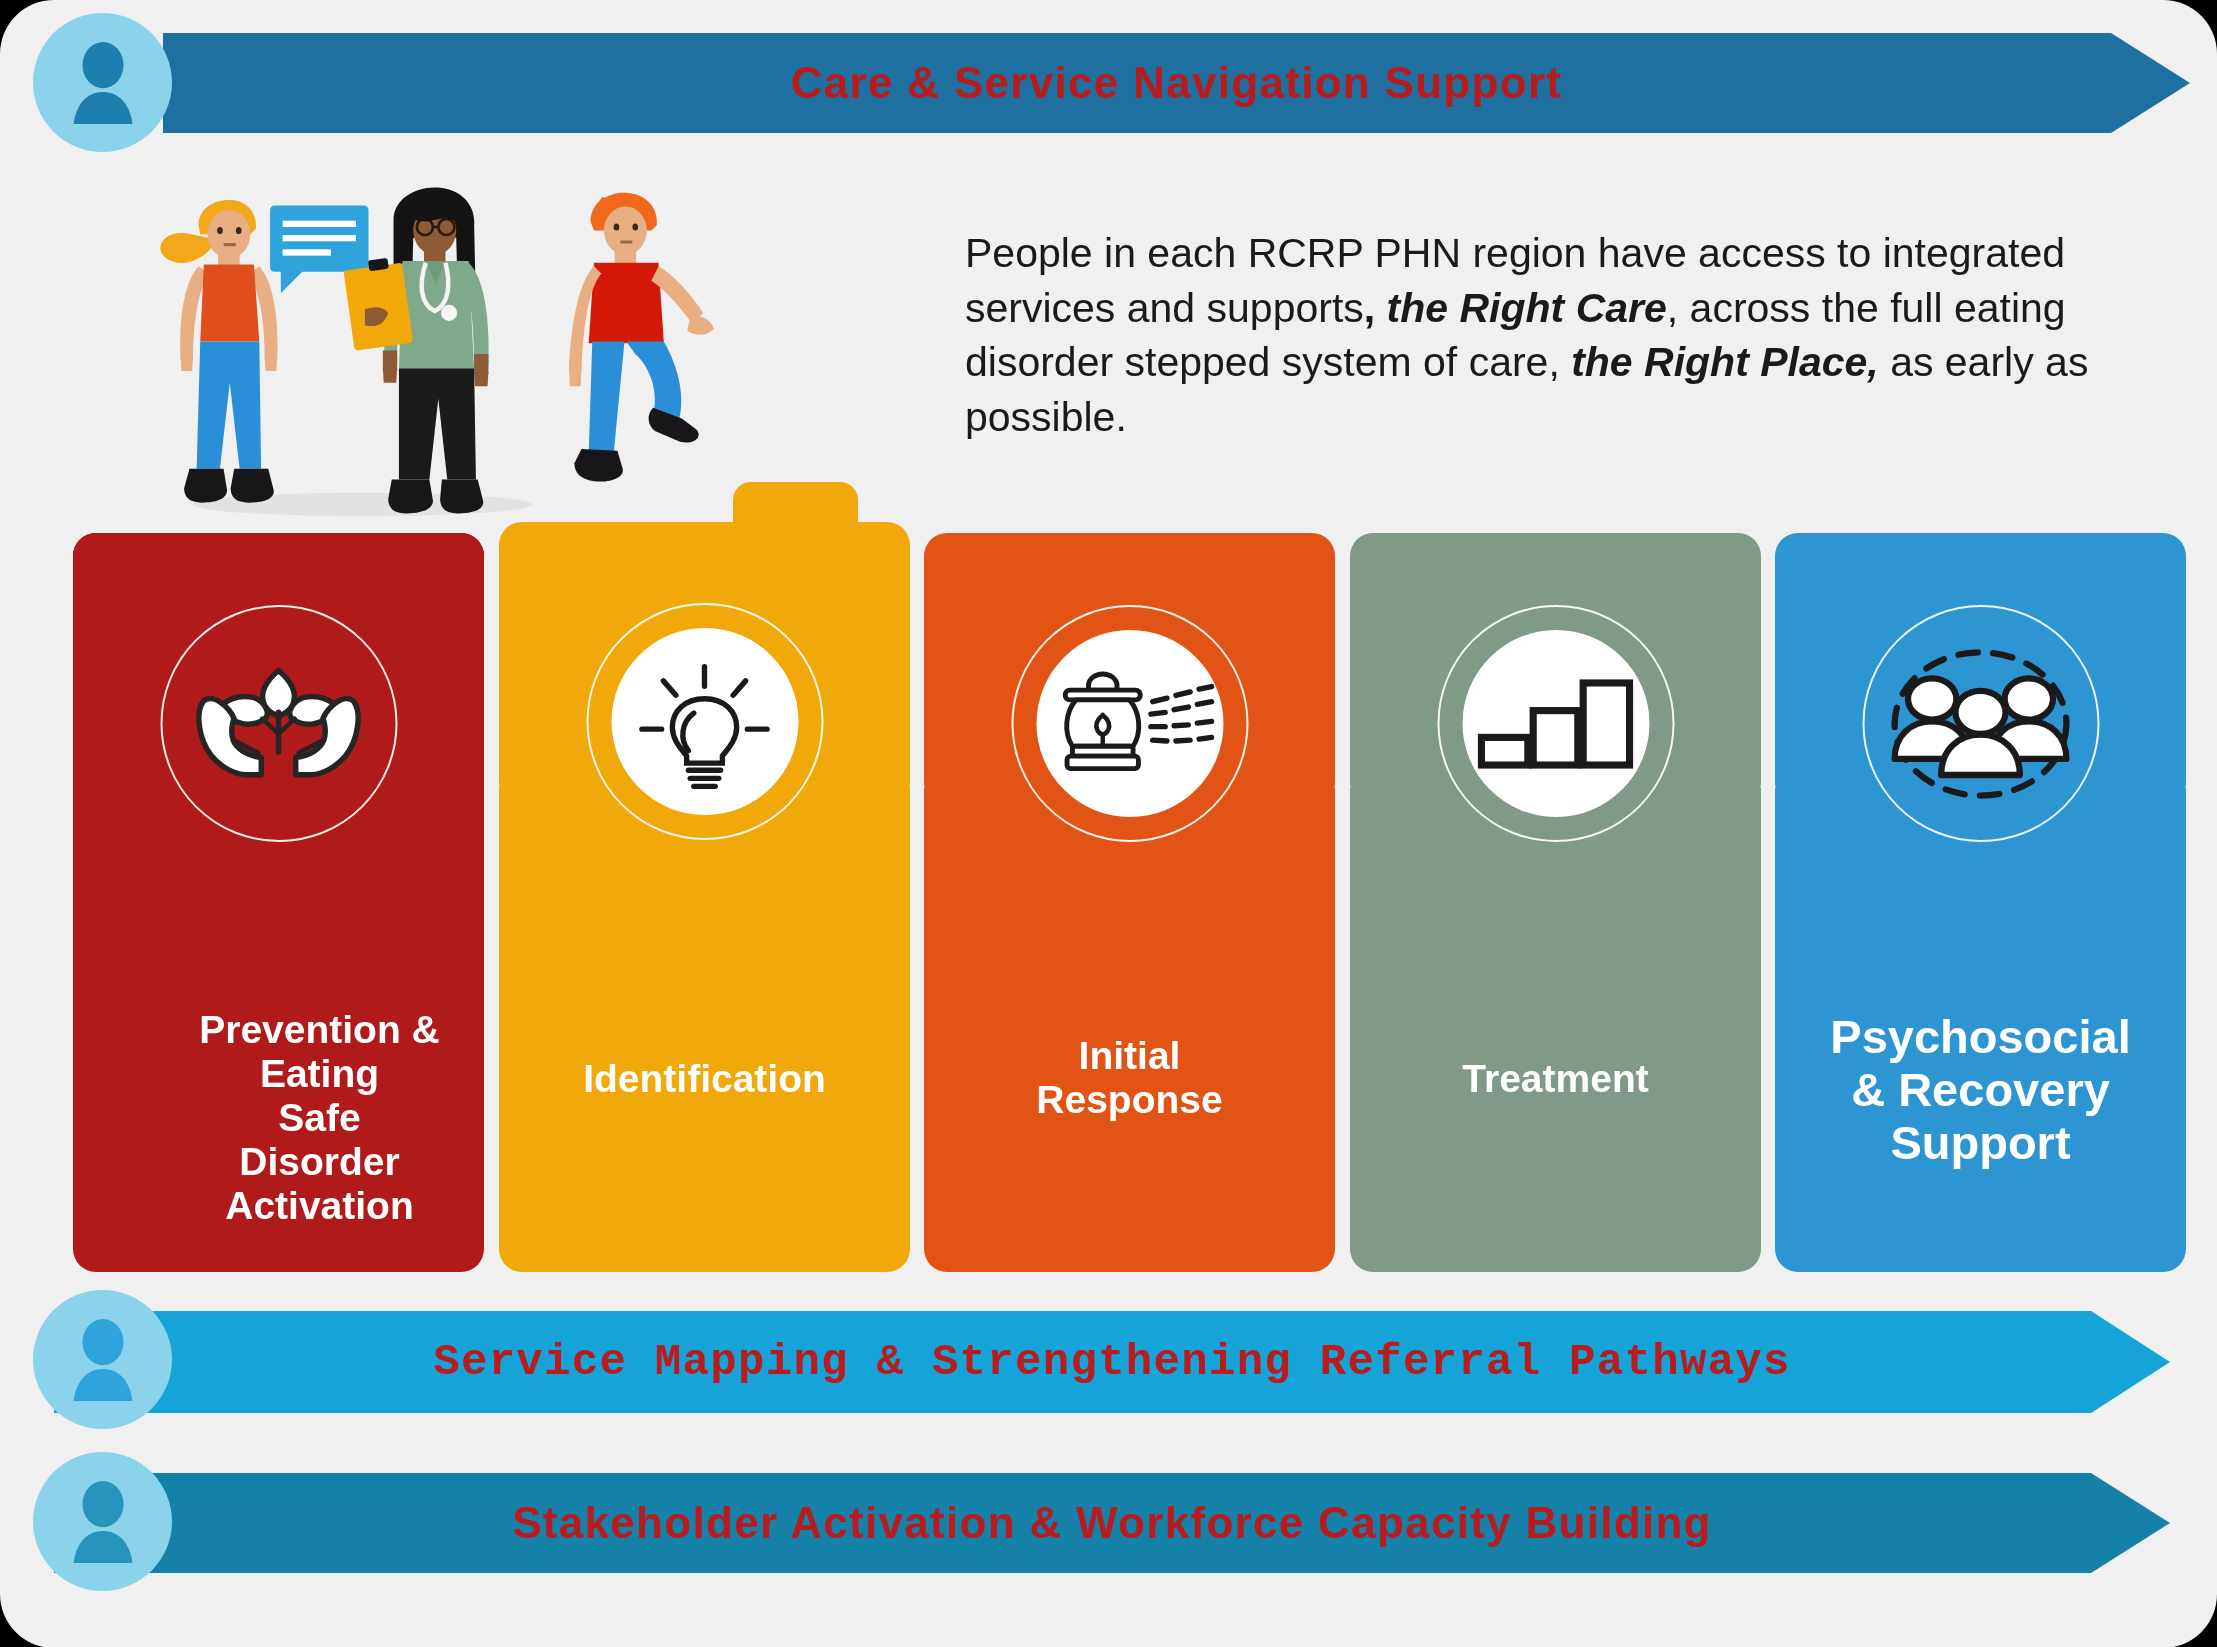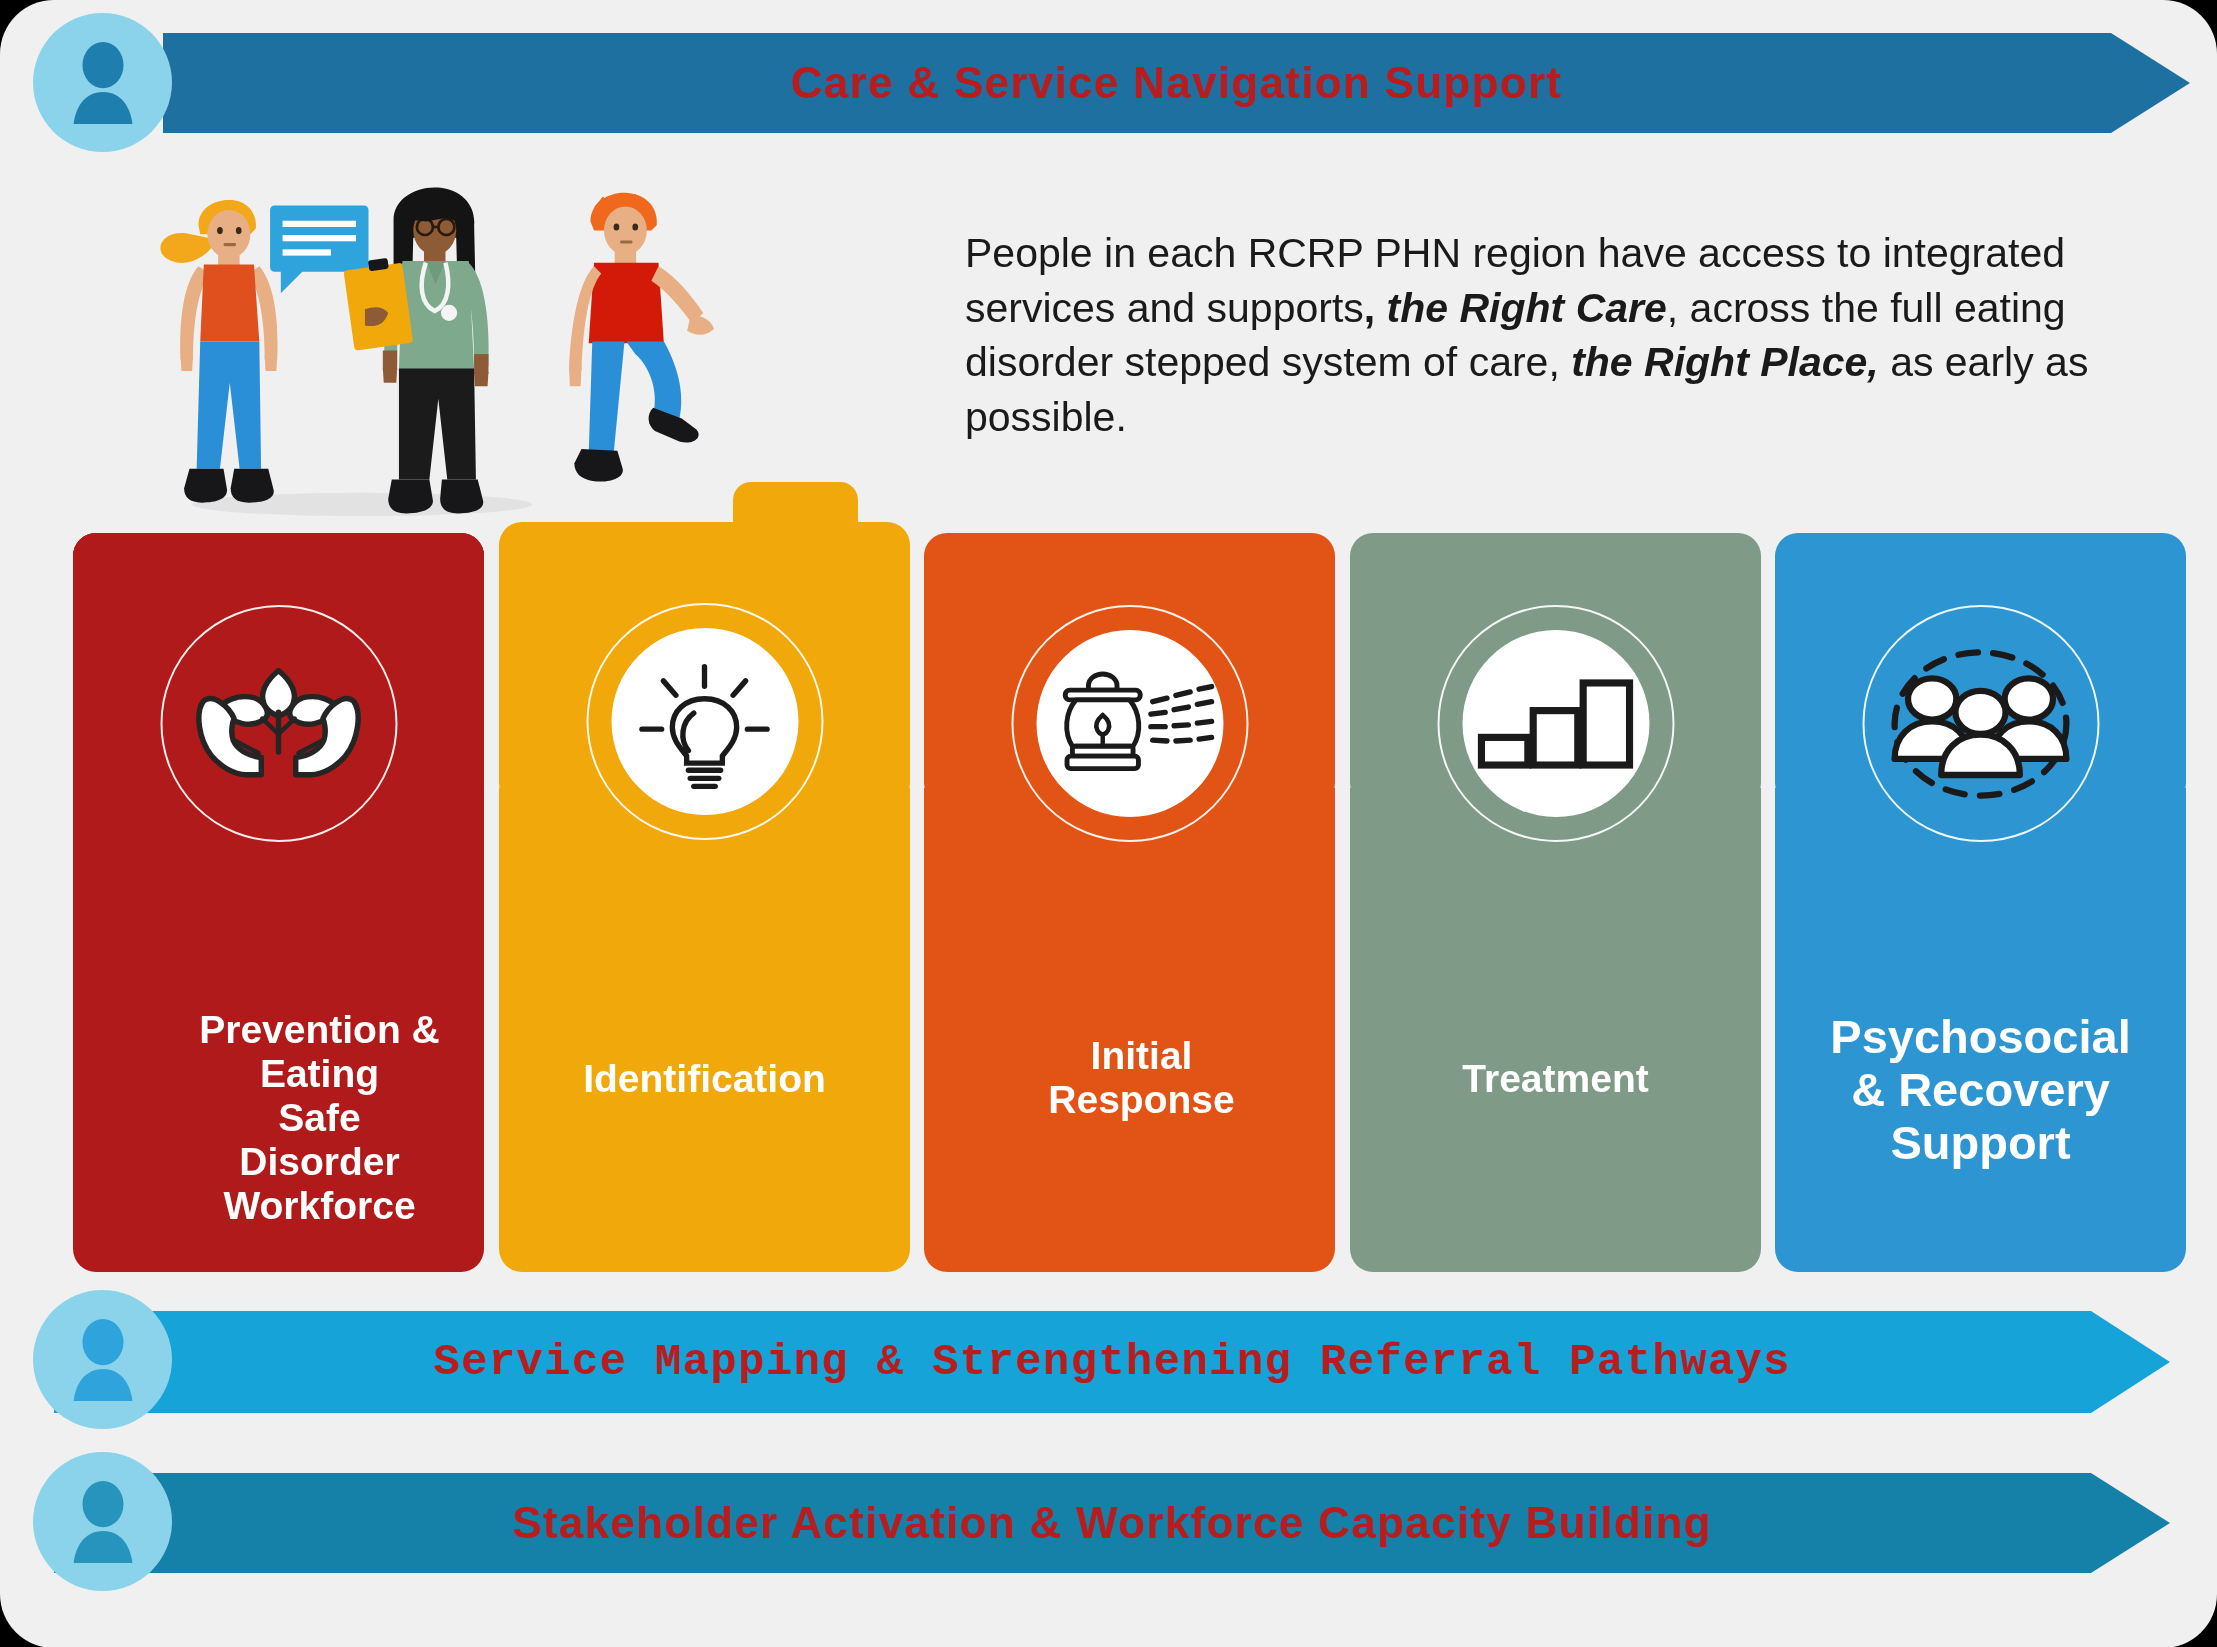--- a/index.html
+++ b/index.html
@@ -379,28 +379,28 @@
         </g>
       </svg>
     </div>
   </div>
 
   <div style="position:absolute; left:73px; top:1008px; width:411px; font-size:39px; line-height:1.13; color:#FFFFFF; font-weight:bold; text-align:center;margin-left:41px;">
     <div>Prevention &amp;</div>
     <div>Eating</div>
     <div>Safe</div>
     <div>Disorder</div>
-    <div>Workforce</div>
+    <div>Activation</div>
   </div>
 
   <div style="position:absolute; left:499px; top:1057px; width:411px; font-size:39px; line-height:1.13; color:#FFFFFF; font-weight:bold; text-align:center;">
     <div>Identification</div>
   </div>
 
-  <div style="position:absolute; left:924px; top:1034px; width:411px; font-size:39px; line-height:1.13; color:#FFFFFF; font-weight:bold; text-align:center;margin-left:12px;">
+  <div style="position:absolute; left:924px; top:1034px; width:411px; font-size:39px; line-height:1.13; color:#FFFFFF; font-weight:bold; text-align:center;">
     <div>Initial</div>
     <div>Response</div>
   </div>
 
   <div style="position:absolute; left:1350px; top:1057px; width:411px; font-size:39px; line-height:1.13; color:#FFFFFF; font-weight:bold; text-align:center;">
     <div>Treatment</div>
   </div>
 
   <div style="position:absolute; left:1775px; top:1010px; width:411px; font-size:47px; line-height:1.13; color:#FFFFFF; font-weight:bold; text-align:center;">
     <div>Psychosocial</div>

